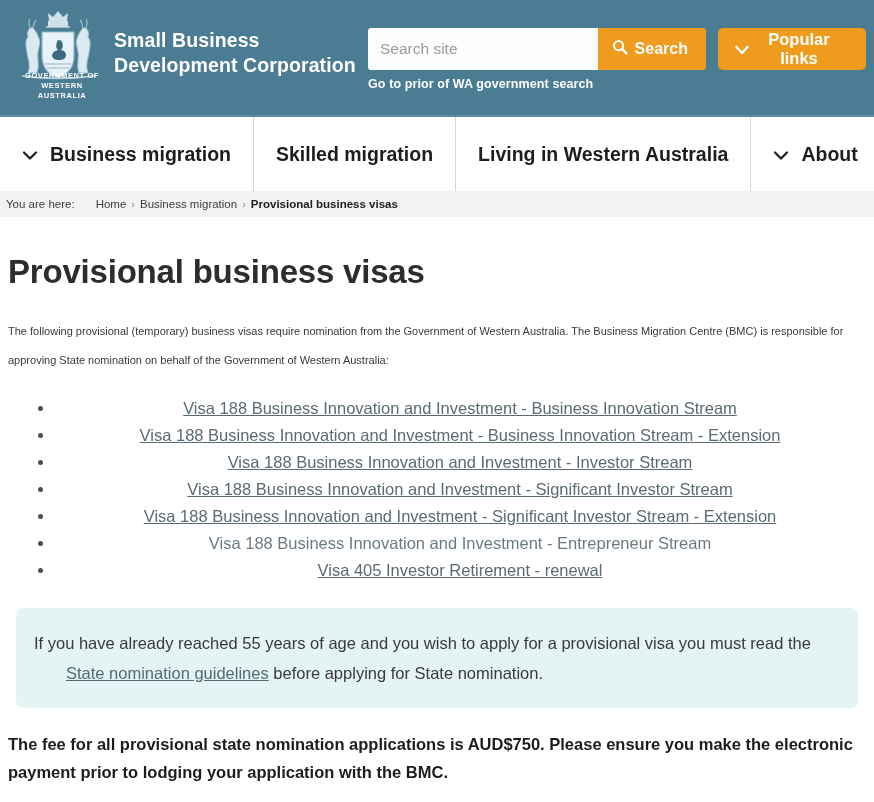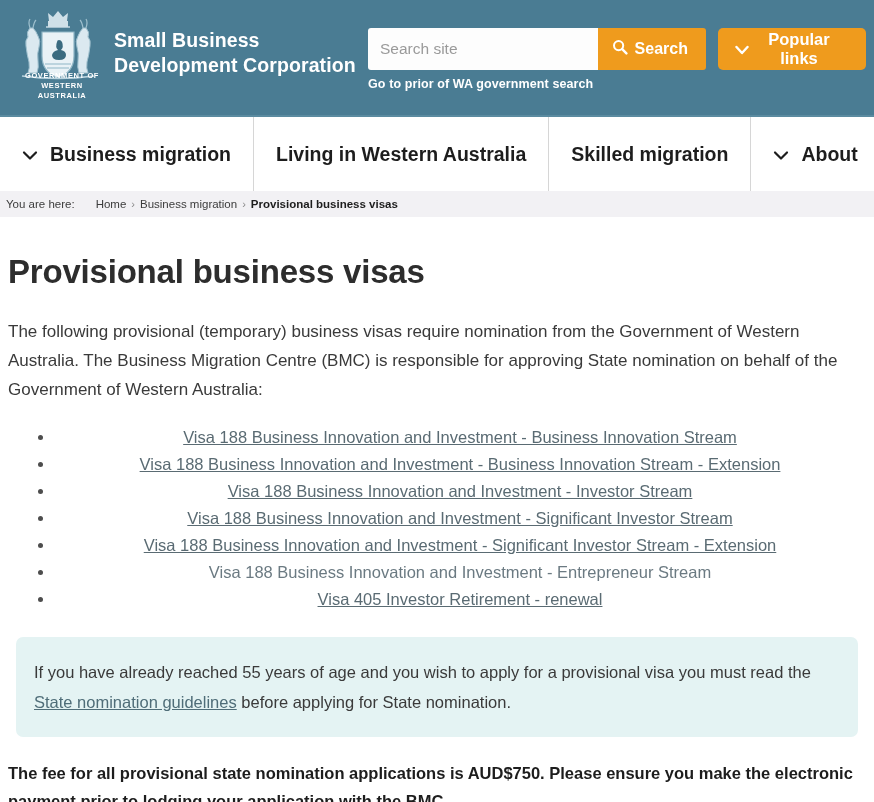--- a/index.html
+++ b/index.html
@@ -160,21 +160,21 @@
     padding: 0 8px;
   }
   h1.page-title {
     font-size: 33px;
     font-weight: bold;
     color: #2d2d2d;
     margin: 36px 0 0 0;
     letter-spacing: -0.2px;
   }
   p.intro {
-    font-size: 17px;
+    font-size: 11px;
     line-height: 29px;
     color: #3a3a3a;
     margin: 26px 0 0 0;
     max-width: 862px;
   }
 
   ul.visa-list {
     margin: 20px 0 0 0;
     padding-left: 30px;
     list-style: none;
@@ -211,20 +211,21 @@
     border-radius: 7px;
     padding: 20px 22px 20px 18px;
     font-size: 16.5px;
     line-height: 30px;
     color: #3a3a3a;
   }
   .callout a {
     color: #4f6d78;
     text-decoration: underline;
     cursor: pointer;
+    margin-left: 32px;
   }
 
   p.fee-note {
     font-size: 16.5px;
     line-height: 28px;
     font-weight: bold;
     color: #1d1d1d;
     margin: 22px 0 0 0;
   }
 </style>
@@ -296,24 +297,24 @@
 <nav class="main-nav">
   <a class="nav-item" href="#">
     <span class="chev">
       <svg width="16" height="11" viewBox="0 0 16 11" aria-hidden="true">
         <polyline points="2,2.5 8,8.5 14,2.5" fill="none" stroke="#1d1d1d" stroke-width="2.2" stroke-linecap="round" stroke-linejoin="round"></polyline>
       </svg>
     </span>
     <span>Business migration</span>
   </a>
   <a class="nav-item" href="#">
-    <span>Living in Western Australia</span>
+    <span>Skilled migration</span>
   </a>
   <a class="nav-item" href="#">
-    <span>Skilled migration</span>
+    <span>Living in Western Australia</span>
   </a>
   <a class="nav-item" href="#">
     <span class="chev">
       <svg width="16" height="11" viewBox="0 0 16 11" aria-hidden="true">
         <polyline points="2,2.5 8,8.5 14,2.5" fill="none" stroke="#1d1d1d" stroke-width="2.2" stroke-linecap="round" stroke-linejoin="round"></polyline>
       </svg>
     </span>
     <span>About</span>
   </a>
 </nav>

